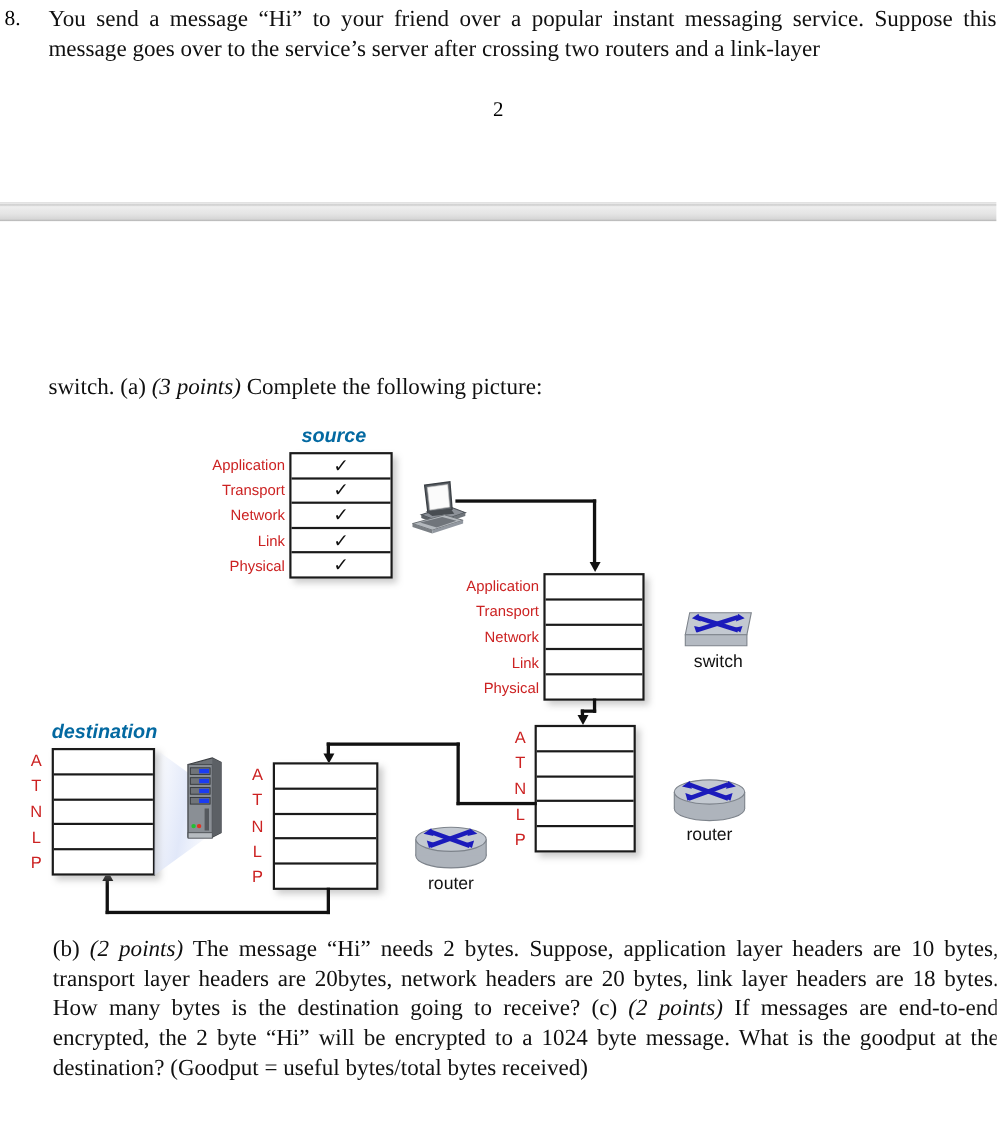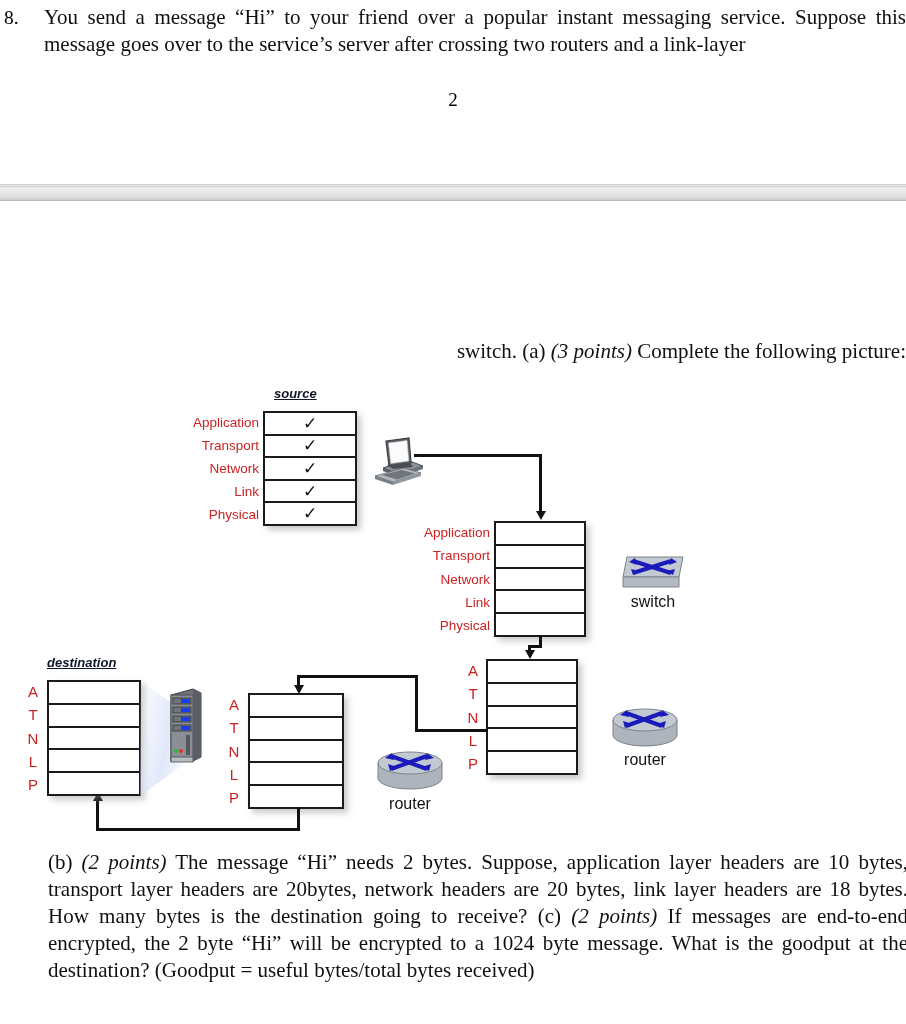--- a/index.html
+++ b/index.html
@@ -61,21 +61,21 @@
     background: linear-gradient(to bottom,
                 #ffffff 0%, #c9c9c9 7%, #eeeeee 18%,
                 #e4e4e4 60%, #d6d6d6 88%, #b4b4b4 100%);
     border-top: 1px solid #cfcfcf;
   }
 
   #switch-line {
     left: 44px;
     top: 338px;
     width: 862px;
-    text-align: right;
+    text-align: left;
   }
 
   #part-b {
     left: 48px;
     top: 849px;
     width: 860px;
     text-indent: 0;
   }
 
   
@@ -85,24 +85,23 @@
     top: 375px;
     width: 906px;
     height: 460px;
   }
 
   .fig-title {
     position: absolute;
     font-family: "Liberation Sans", sans-serif;
     font-style: italic;
     font-weight: bold;
-    font-size: 13px;
-    color: #0f172a;
+    font-size: 18px;
+    color: #0369a1;
     white-space: nowrap;
-    text-decoration: underline;
   }
 
   
   .stack {
     position: absolute;
     border: 2px solid #1a1a1a;
     background: #ffffff;
     box-sizing: border-box;
     box-shadow: 4px 4px 6px rgba(140,140,140,0.45);
     display: flex;

